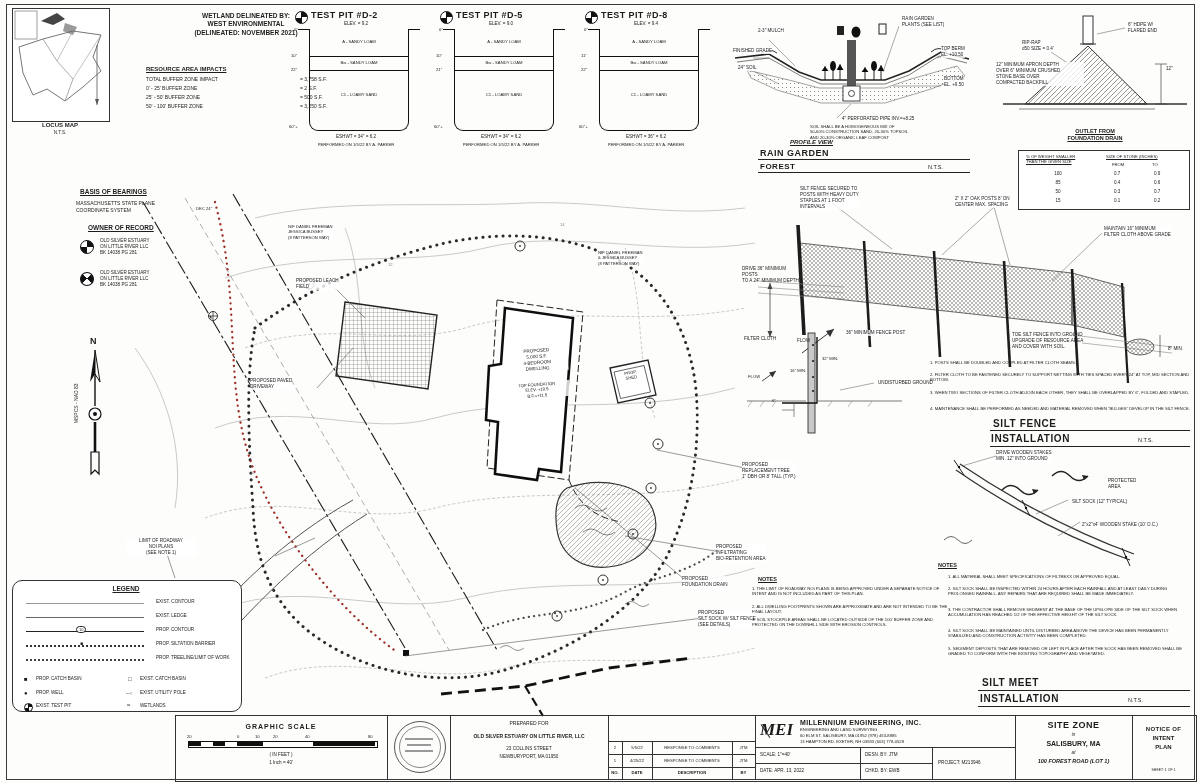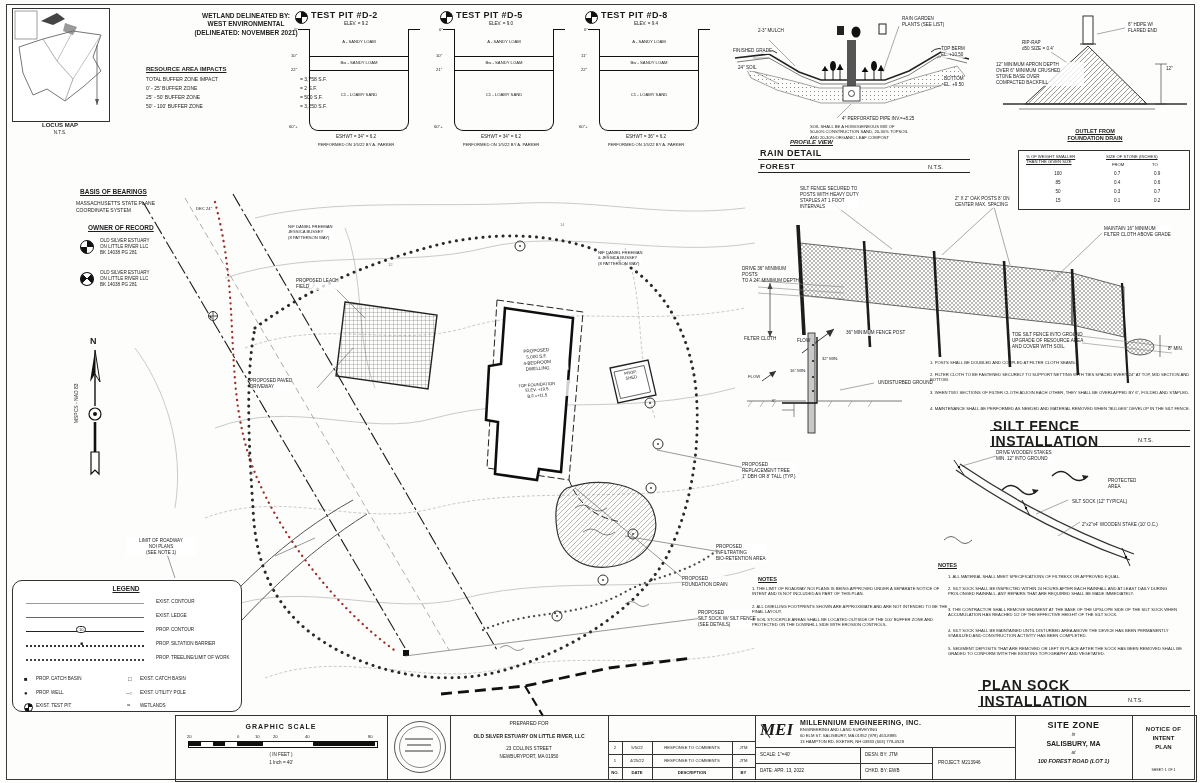--- a/index.html
+++ b/index.html
@@ -6,21 +6,21 @@
   #sheet{position:relative;width:1200px;height:783px;background:#fdfdfc;overflow:hidden;
          font-family:"Liberation Sans",sans-serif;color:#1c1c1c;}
   #frame{position:absolute;left:6px;top:4px;right:5px;bottom:3px;border:1.6px solid #3a3a3a;}
   .t{position:absolute;white-space:pre-line;line-height:1.3;color:#1c1c1c;}
   .c{text-align:center;}
   .b{font-weight:700;}
   .u{text-decoration:underline;}
   .i{font-style:italic;}
   .f35{font-size:3.5px;} .f4{font-size:4.2px;} .f45{font-size:4.6px;} .f5{font-size:5px;}
   .f55{font-size:5.5px;} .f6{font-size:6px;} .f65{font-size:6.5px;} .f7{font-size:7px;}
-  .f8{font-size:8px;} .f9{font-size:9px;} .f11{font-size:14px;letter-spacing:.6px;}
+  .f8{font-size:8px;} .f9{font-size:9px;} .f11{font-size:10px;letter-spacing:.6px;}
   .rule{position:absolute;height:0;border-top:1.1px solid #222;}
   .box{position:absolute;border:1px solid #333;background:#fff;}
   .halo{background:rgba(255,255,255,.8);}
   .pit{position:absolute;border-left:1.6px solid #111;border-right:1.6px solid #111;
        border-bottom:1.6px solid #111;border-radius:0 0 9px 9px;}
   .pit .lay{position:absolute;left:0;right:0;border-top:1.1px solid #111;}
   .tick{position:absolute;height:0;border-top:1.4px solid #111;width:12px;}
   .qcirc{display:inline-block;width:9px;height:9px;border-radius:50%;border:1px solid #111;vertical-align:-1px;
          background:conic-gradient(#111 0 90deg,#fff 0 180deg,#111 0 270deg,#fff 0);}
   .sampleline{position:absolute;height:0;}
@@ -193,21 +193,21 @@
 PLANTS (SEE LIST)</div>
   <div class="t f45 halo" style="left:941px;top:46px;">TOP BERM
 EL. +10.50</div>
   <div class="t f45 halo" style="left:944px;top:76px;">BOTTOM
 EL. +9.50</div>
   <div class="t f45" style="left:842px;top:116px;">4" PERFORATED PIPE  INV.=+8.25</div>
   <div class="t f4" style="left:810px;top:124px;">SOIL SHALL BE A HOMOGENEOUS MIX OF
 50-60% CONSTRUCTION SAND, 20-30% TOPSOIL
 AND 20-30% ORGANIC LEAF COMPOST</div>
   <div class="t f6 b i u" style="left:790px;top:139px;">PROFILE VIEW</div>
-  <div class="t f9 b" style="left:760px;top:148px;letter-spacing:.5px;">RAIN DETAIL</div>
+  <div class="t f9 b" style="left:760px;top:148px;letter-spacing:.5px;">RAIN GARDEN</div>
   <div class="rule" style="left:758px;top:159px;width:212px;"></div>
   <div class="t f8 b" style="left:760px;top:162px;letter-spacing:.5px;">FOREST</div>
   <div class="t f55" style="left:928px;top:164px;">N.T.S.</div>
   <div class="rule" style="left:758px;top:172px;width:212px;"></div>
 
   <svg style="left:995px;top:12px;" width="200" height="112" viewBox="0 0 200 112">
     <defs>
       <pattern id="hatch" width="5" height="5" patternUnits="userSpaceOnUse">
         <path d="M0,5 L5,0 M-1,1 L1,-1 M4,6 L6,4" stroke="#555" stroke-width="0.6"></path>
       </pattern>
@@ -367,21 +367,21 @@
   <div class="t f45" style="left:1108px;top:478px;">PROTECTED
 AREA</div>
   <div class="t f45 halo" style="left:1072px;top:499px;">SILT SOCK (12" TYPICAL)</div>
   <div class="t f45 halo" style="left:1082px;top:522px;">2"x2"x4' WOODEN STAKE (10' O.C.)</div>
   <div class="t f55 b u" style="left:938px;top:562px;">NOTES</div>
   <div class="t f4" style="left:948px;top:574px;width:244px;">1.  ALL MATERIAL SHALL MEET SPECIFICATIONS OF FILTREXX OR APPROVED EQUAL.</div>
   <div class="t f4" style="left:948px;top:586px;width:244px;">2.  SILT SOCK SHALL BE INSPECTED WITHIN 24 HOURS AFTER EACH RAINFALL AND AT LEAST DAILY DURING PROLONGED RAINFALL.  ANY REPAIRS THAT ARE REQUIRED SHALL BE MADE IMMEDIATELY.</div>
   <div class="t f4" style="left:948px;top:607px;width:244px;">3.  THE CONTRACTOR SHALL REMOVE SEDIMENT AT THE BASE OF THE UPSLOPE SIDE OF THE SILT SOCK WHEN ACCUMULATION HAS REACHED 1/2 OF THE EFFECTIVE HEIGHT OF THE SILT SOCK.</div>
   <div class="t f4" style="left:948px;top:628px;width:244px;">4.  SILT SOCK SHALL BE MAINTAINED UNTIL DISTURBED AREA ABOVE THE DEVICE HAS BEEN PERMANENTLY STABILIZED AND CONSTRUCTION ACTIVITY HAS BEEN COMPLETED.</div>
   <div class="t f4" style="left:948px;top:646px;width:244px;">5.  SEDIMENT DEPOSITS THAT ARE REMOVED OR LEFT IN PLACE AFTER THE SOCK HAS BEEN REMOVED SHALL BE GRADED TO CONFORM WITH THE EXISTING TOPOGRAPHY AND VEGETATED.</div>
-  <div class="t f11 b" style="left:982px;top:676px;">PLAN SOCK</div>
+  <div class="t f11 b" style="left:982px;top:676px;">SILT MEET</div>
   <div class="rule" style="left:978px;top:690px;width:212px;"></div>
   <div class="t f11 b" style="left:980px;top:692px;">INSTALLATION</div>
   <div class="t f55" style="left:1128px;top:697px;">N.T.S.</div>
   <div class="rule" style="left:978px;top:706px;width:212px;"></div>
 
   <svg style="left:105px;top:188px;" width="660" height="528" viewBox="0 0 660 528">
     <defs>
       <pattern id="grid" width="4" height="4" patternUnits="userSpaceOnUse">
         <path d="M0,0 H4 M0,0 V4" stroke="#555" stroke-width="0.5"></path>
       </pattern>

